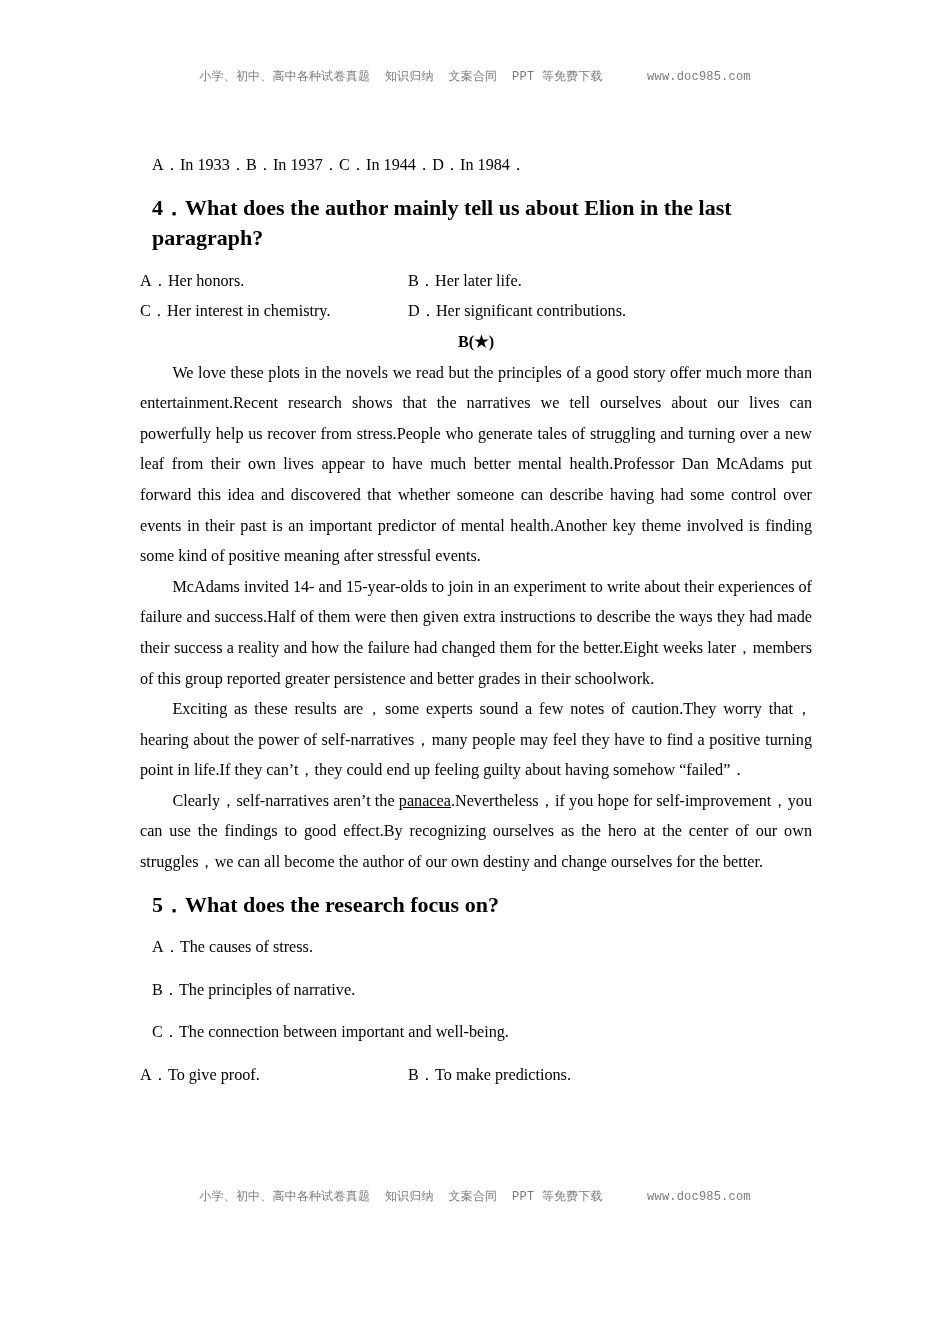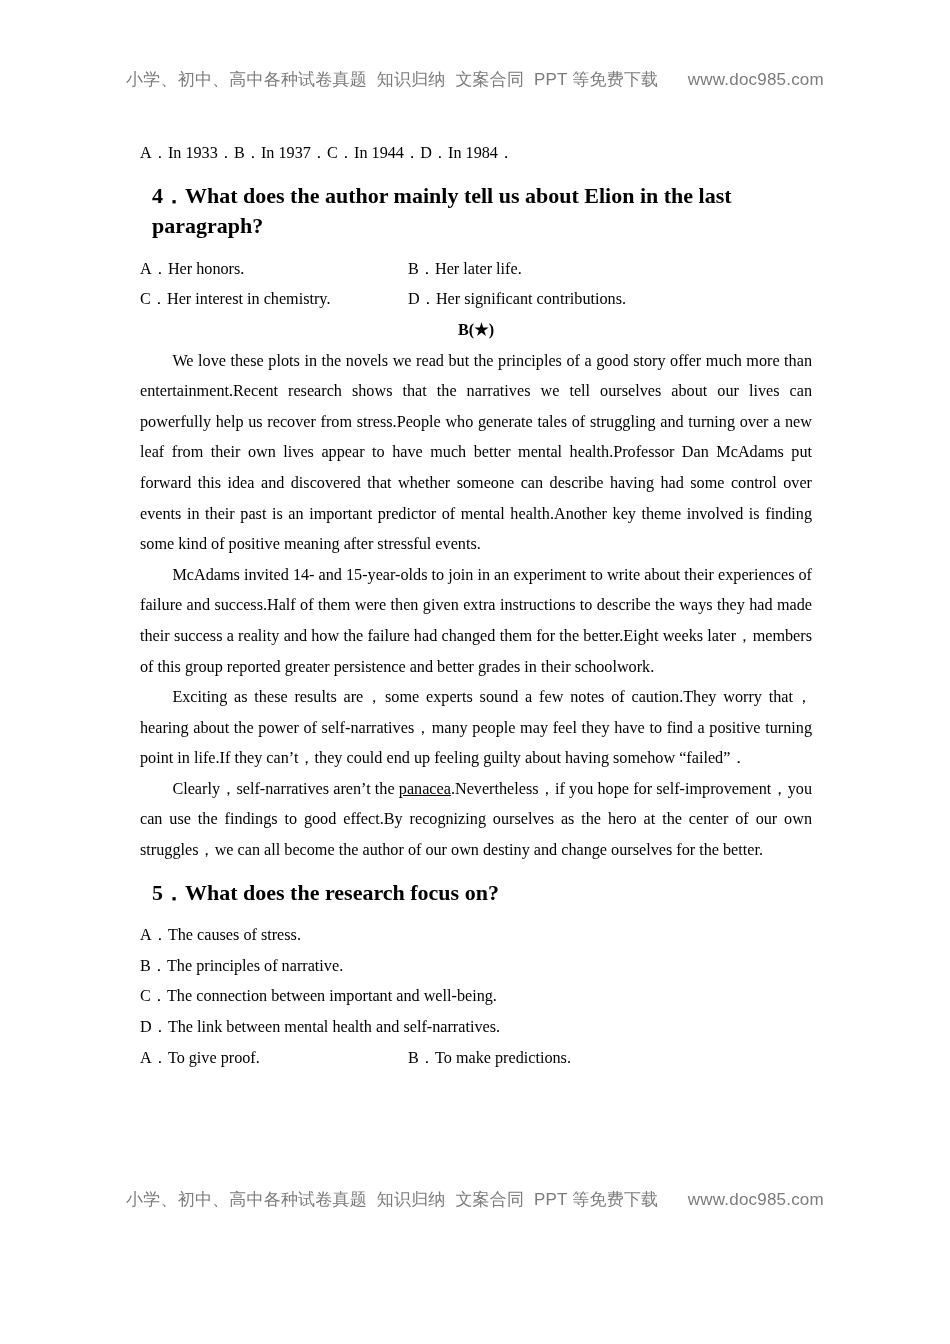--- a/index.html
+++ b/index.html
@@ -17,40 +17,40 @@
     height: 1344px;
     background: #ffffff;
     overflow: hidden;
     box-sizing: border-box;
   }
   .watermark {
     position: absolute;
     left: 0;
     width: 950px;
     text-align: center;
-    font-family: Liberation Sans, sans-serif;
-    font-size: 17px;
+    font-family: Liberation Mono, monospace;
+    font-size: 12px;
     color: #7b7b7b;
     letter-spacing: 0.2px;
     white-space: pre;
   }
   .watermark.top { top: 68px; }
   .watermark.bottom { top: 1188px; }
 
   .content {
     position: absolute;
     left: 140px;
     top: 138px;
     width: 672px;
   }
 
   .line {
     font-size: 16.2px;
     line-height: 30.6px;
-    margin: 0;
+    margin: 12px;
     white-space: pre-wrap;
   }
   .q-stem {
     font-weight: bold;
     font-size: 22px;
     line-height: 30.6px;
     margin: 12px;
     white-space: pre-wrap;
   }
   .opt-row {
@@ -113,21 +113,20 @@
 
     <p class="para"><span>Exciting as these results are，some experts sound a few notes of caution.They worry that，hearing about the power of self-narratives，many people may feel they have to find a positive turning point in life.If they can’t，they could end up feeling guilty about having somehow </span><span>“failed”．</span></p>
 
     <p class="para"><span>Clearly，self-narratives aren’t the </span><span class="underline">panacea</span><span>.Nevertheless，if you hope for self-improvement，you can use the findings to good effect.By recognizing ourselves as the hero at the center of our own struggles，we can all become the author of our own destiny and change ourselves for the better.</span></p>
 
     <div class="q-stem">5．What does the research focus on?</div>
 
     <div class="line">A．The causes of stress.</div>
     <div class="line">B．The principles of narrative.</div>
     <div class="line">C．The connection between important and well-being.</div>
-    <div class="line">D．The link between mental health and self-narratives.</div>
 
 
     <div class="opt-row">
       <span class="opt-col-a">A．To give proof.</span>
       <span class="opt-col-b">B．To make predictions.</span>
     </div>
 
   </div>
 
   <div class="watermark bottom">小学、初中、高中各种试卷真题  知识归纳  文案合同  PPT 等免费下载      www.doc985.com</div>

